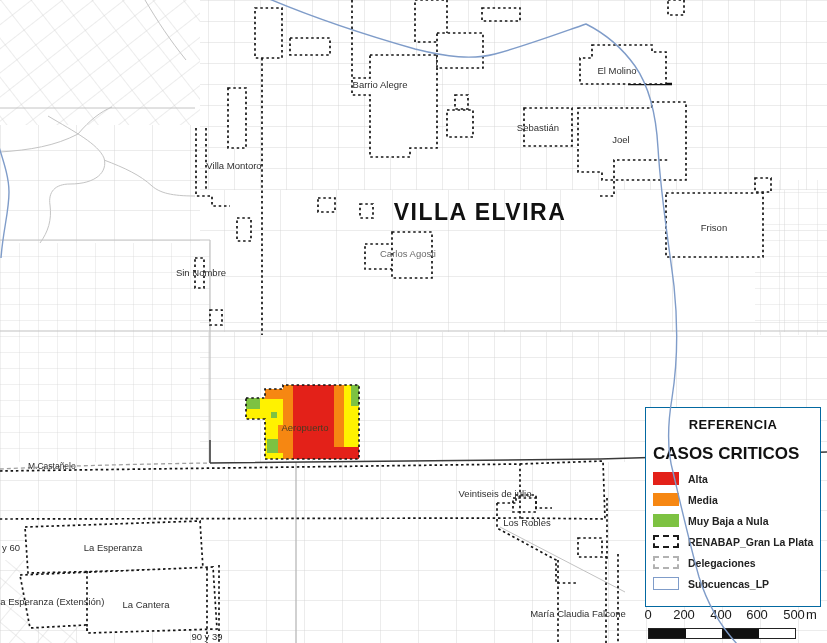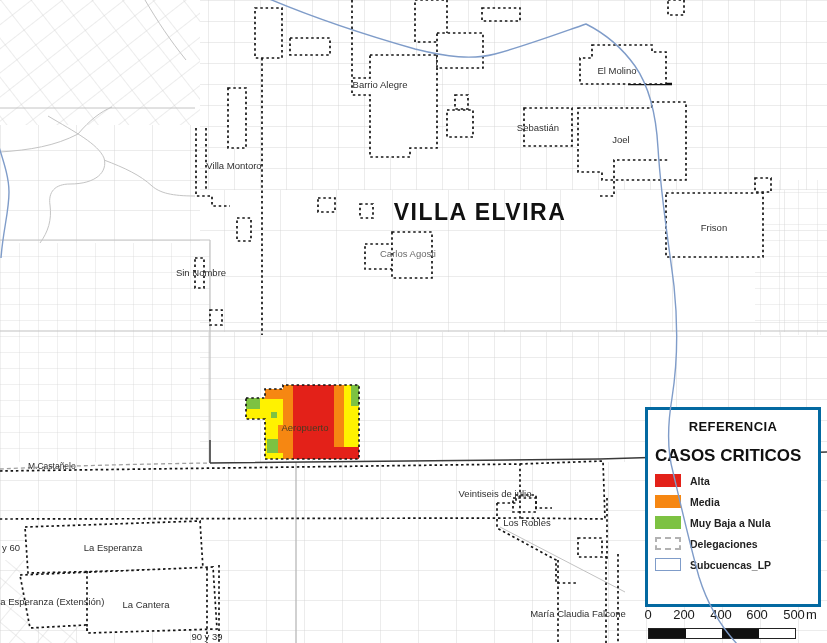--- a/index.html
+++ b/index.html
@@ -10,21 +10,21 @@
   #blue-overlay{z-index:3;pointer-events:none;}
   .lbl{position:absolute;transform:translate(-50%,-50%);font-size:9.5px;color:#2f2f2f;
        white-space:nowrap;z-index:4;}
   .lbl.left{transform:translate(0,-50%);}
   .lbl.small{font-size:8.5px;}
   .lbl.gray{color:#6a6a6a;}
   .lbl.heat{color:#4a3a22;}
   .title-lbl{font-size:23px;font-weight:bold;letter-spacing:1.5px;color:#111;text-align:right;}
   
   .legend{position:absolute;left:645px;top:407px;width:176px;height:200px;background:#fff;
-          border:3px solid #0369a1;z-index:1;box-sizing:border-box;}
+          border:1px solid #0369a1;z-index:1;box-sizing:border-box;}
   .legend-title{text-align:center;font-weight:bold;font-size:13px;letter-spacing:.4px;
                 margin-top:9px;color:#111;}
   .legend-sub{font-weight:bold;font-size:17px;margin:12px 0 4px 7px;color:#111;}
   .legend-row{display:flex;align-items:center;height:21px;margin-left:7px;}
   .swatch{width:26px;height:13px;margin-right:9px;flex:0 0 26px;box-sizing:border-box;}
   .swatch.alta{background:#E32119;}
   .swatch.media{background:#F68712;}
   .swatch.baja{background:#FFF200;}
   .swatch.nula{background:#7DC242;}
   .swatch.renabap{border:2px dashed #1a1a1a;background:#fff;height:13px;}
@@ -187,20 +187,24 @@
     </div>
     <div class="legend-row">
       <span class="swatch media"></span>
       <span class="lab">Media</span>
     </div>
     <div class="legend-row">
       <span class="swatch nula"></span>
       <span class="lab">Muy Baja a Nula</span>
     </div>
     <div class="legend-row">
+      <span class="swatch renabap"></span>
+      <span class="lab">RENABAP_Gran La Plata</span>
+    </div>
+    <div class="legend-row">
       <span class="swatch deleg"></span>
       <span class="lab">Delegaciones</span>
     </div>
     <div class="legend-row">
       <span class="swatch subc"></span>
       <span class="lab">Subcuencas_LP</span>
     </div>
   </div>
 
   <div class="scalebar">

